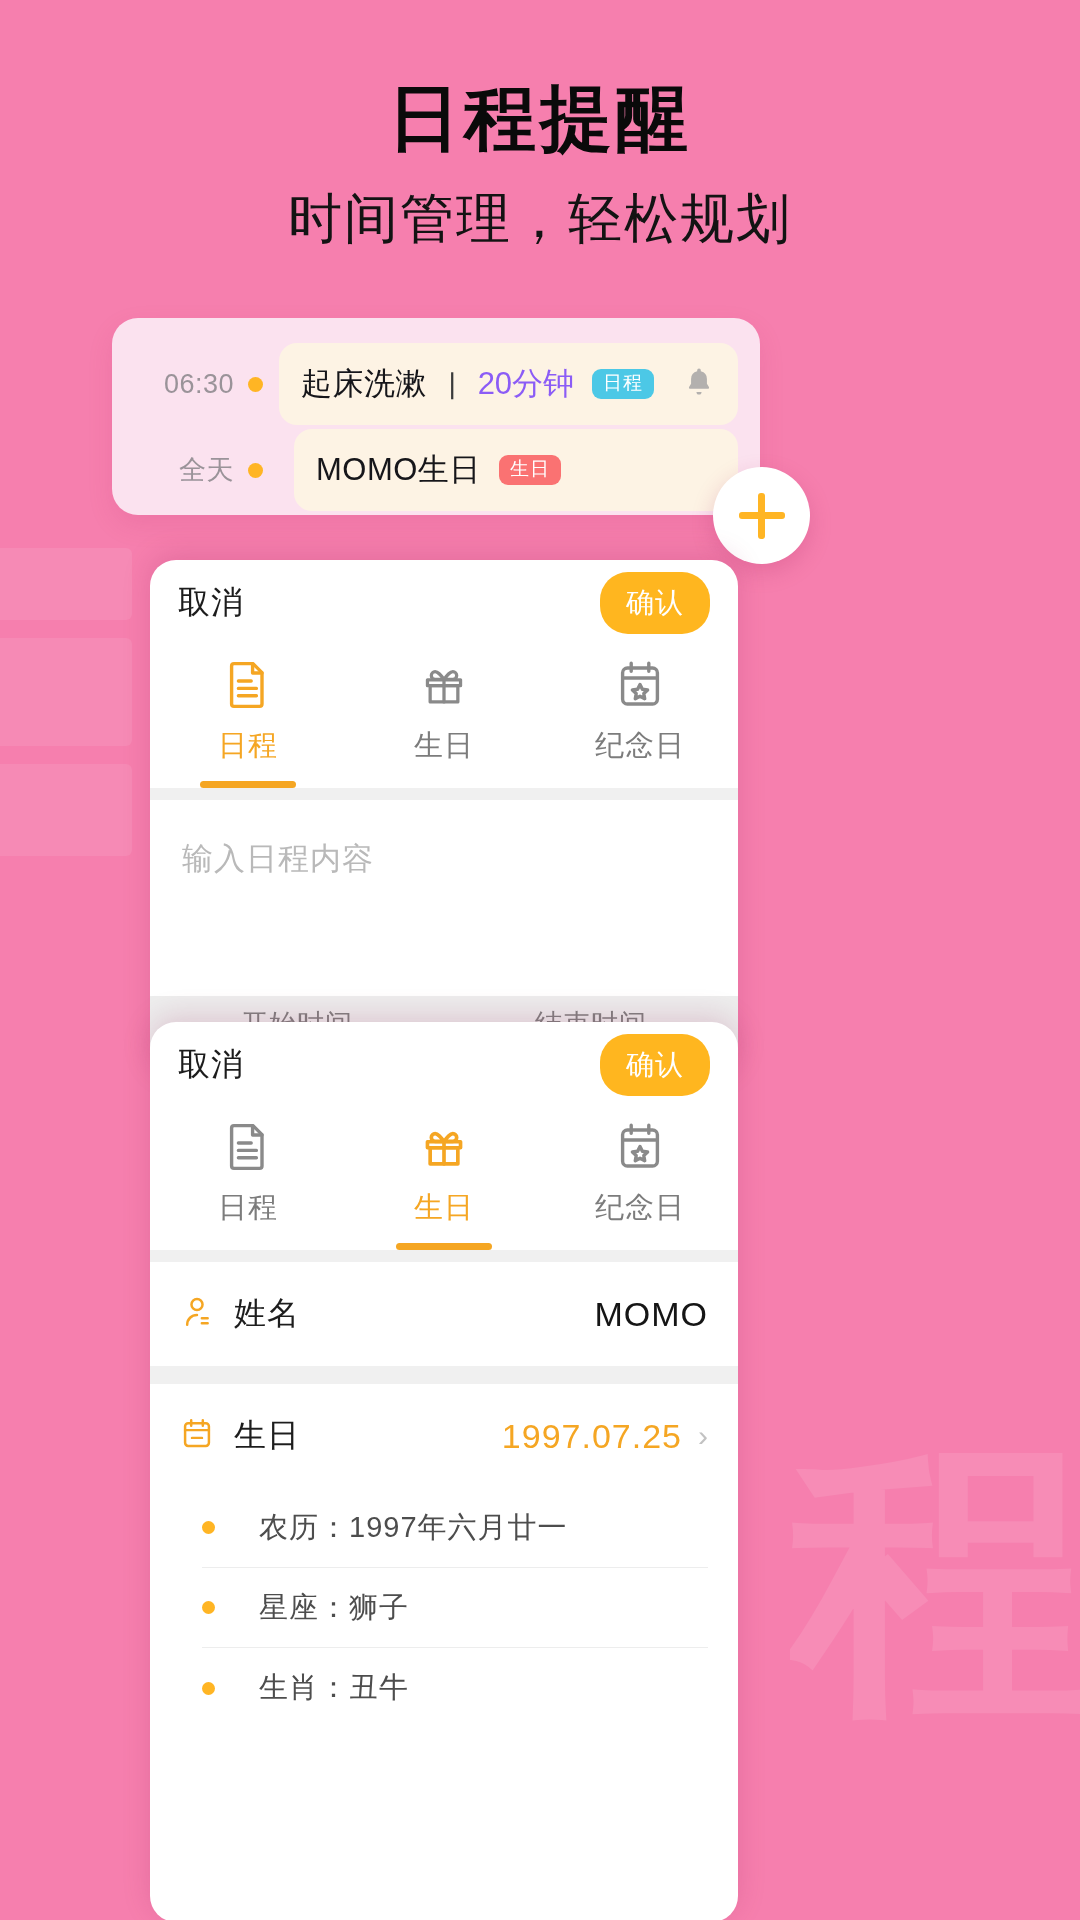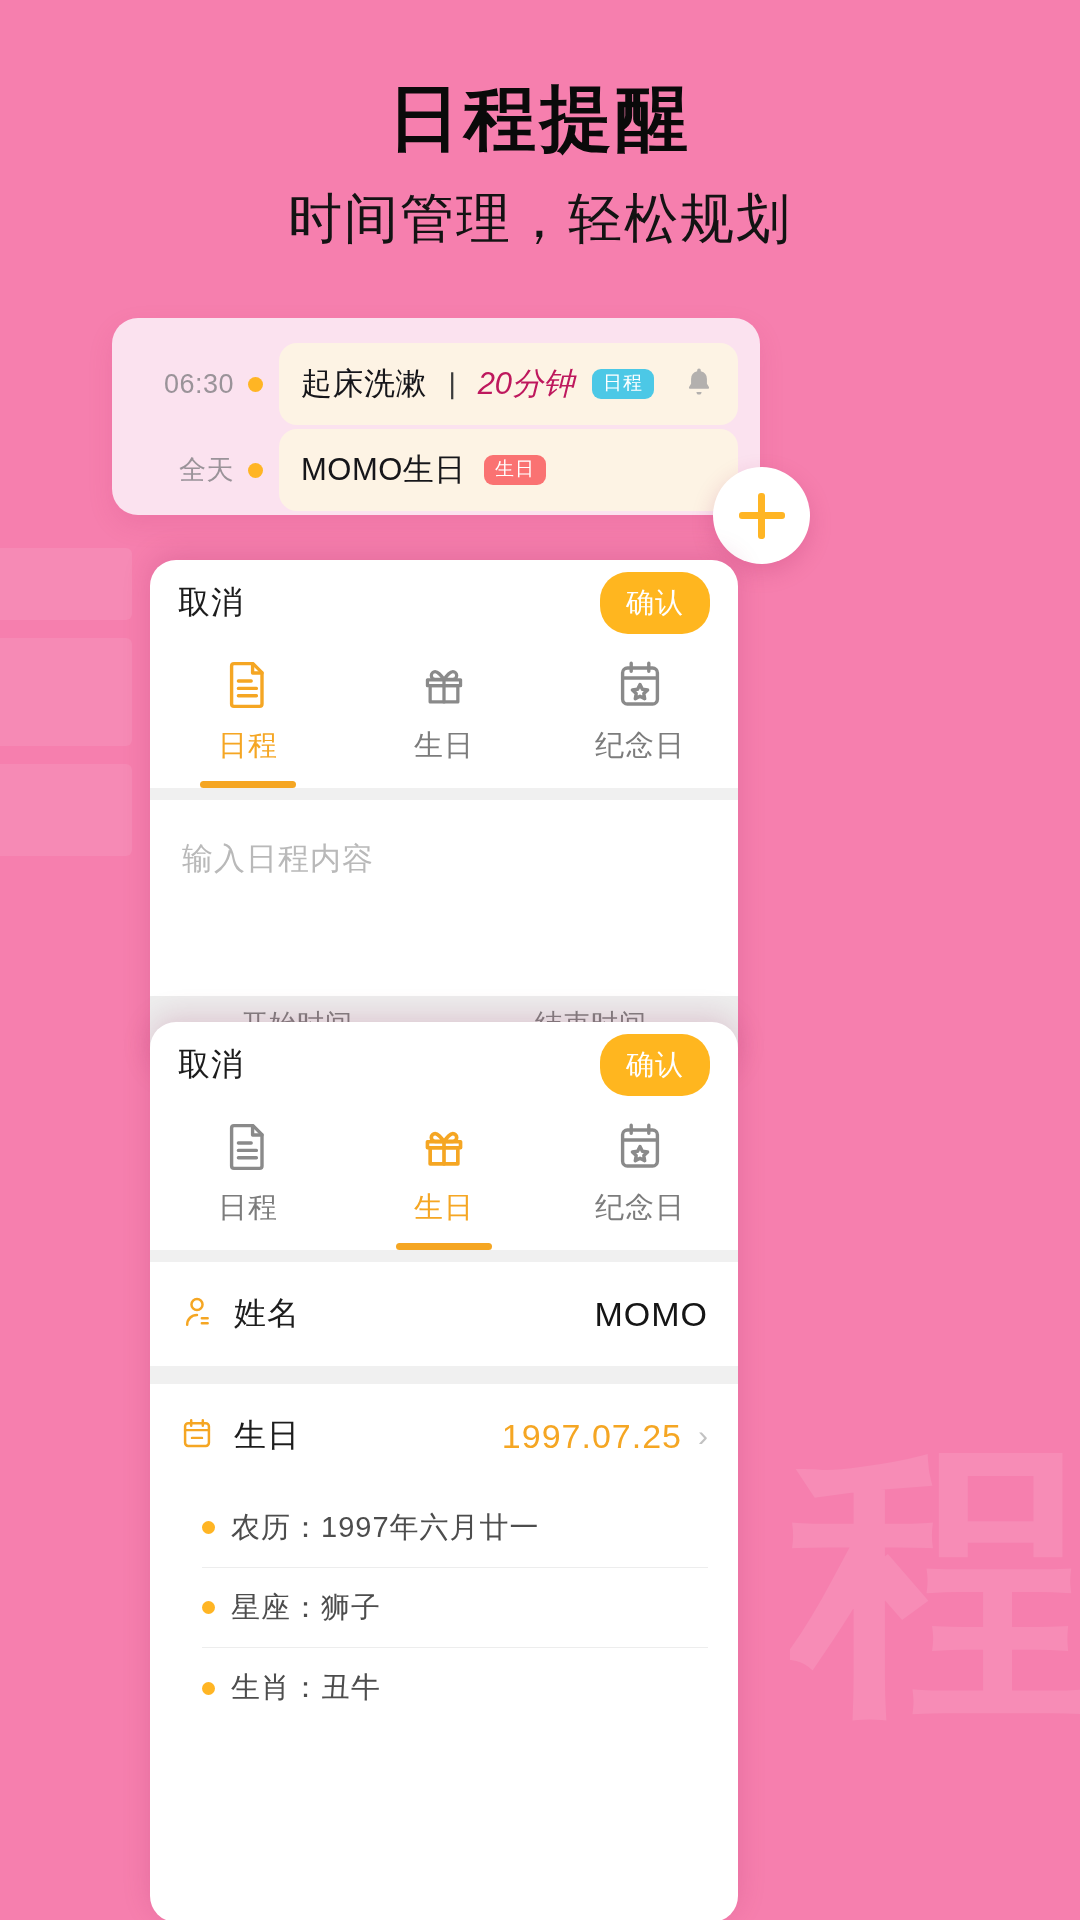--- a/index.html
+++ b/index.html
@@ -58,24 +58,24 @@
     width:15px; height:15px; border-radius:50%;
     background:#ffb524; margin:0 16px 0 14px; flex:none;
   }
   .sched-row .body {
     flex:1; height:76px; background:#fdf3e4; border-radius:18px;
     display:flex; align-items:center; padding:8px 22px;
   }
   .sched-row.r1 { left:26px; top:25px; width:600px; }
   .sched-row.r2 { left:26px; top:111px; width:600px; }
   .sched-row.r1 .body { height:82px; }
-  .sched-row.r2 .body { height:82px; }
+  .sched-row.r2 .body { height:82px;margin-left:15px; }
   .ev-title { font-size:31px; color:#16161a; letter-spacing:.5px; }
   .ev-sep { font-size:27px; color:#3a3a3a; margin:0 14px; }
-  .ev-dur  { font-size:31px; color:#be185d;font-style:italic; }
+  .ev-dur  { font-size:31px; color:#8b5cf6; }
   .badge {
     margin-left:18px; padding:4px 11px 5px; border-radius:9px;
     font-size:19px; color:#fff; line-height:1.1; letter-spacing:1px;
   }
   .badge.cy { background:#4cc8e6; }
   .badge.rd { background:#fa7272; }
   .bell { margin-left:auto; }
 
   
   .fab {
@@ -144,20 +144,21 @@
   .list-row .licon { width:38px; flex:none; margin-right:16px; }
   .list-row .lname { font-size:32px; color:#1d1d1d; letter-spacing:1px; }
   .list-row .lval  { margin-left:auto; font-size:34px; color:#151515; letter-spacing:1px; }
   .list-row .lval.orange { color:#f5a623; }
   .chev { margin-left:16px; color:#c2c2c2; font-size:30px; }
   .row-gap { height:18px; background:#f0f0f0; }
 
   .sub-row {
     display:flex; align-items:center; height:80px; margin:0 30px 0 52px;
     border-bottom:1px solid #ededed;
+    gap:28px;
   }
   .sub-row:last-child { border-bottom:none; }
   .sub-row .sdot {
     width:13px; height:13px; border-radius:50%; background:#ffb524;
     margin-right:16px; flex:none;
   }
   .sub-row .stext { font-size:29px; color:#4d4d4d; letter-spacing:1px; }
 
   
   #sheet-schedule { left:150px; top:560px; width:588px; height:520px; }

